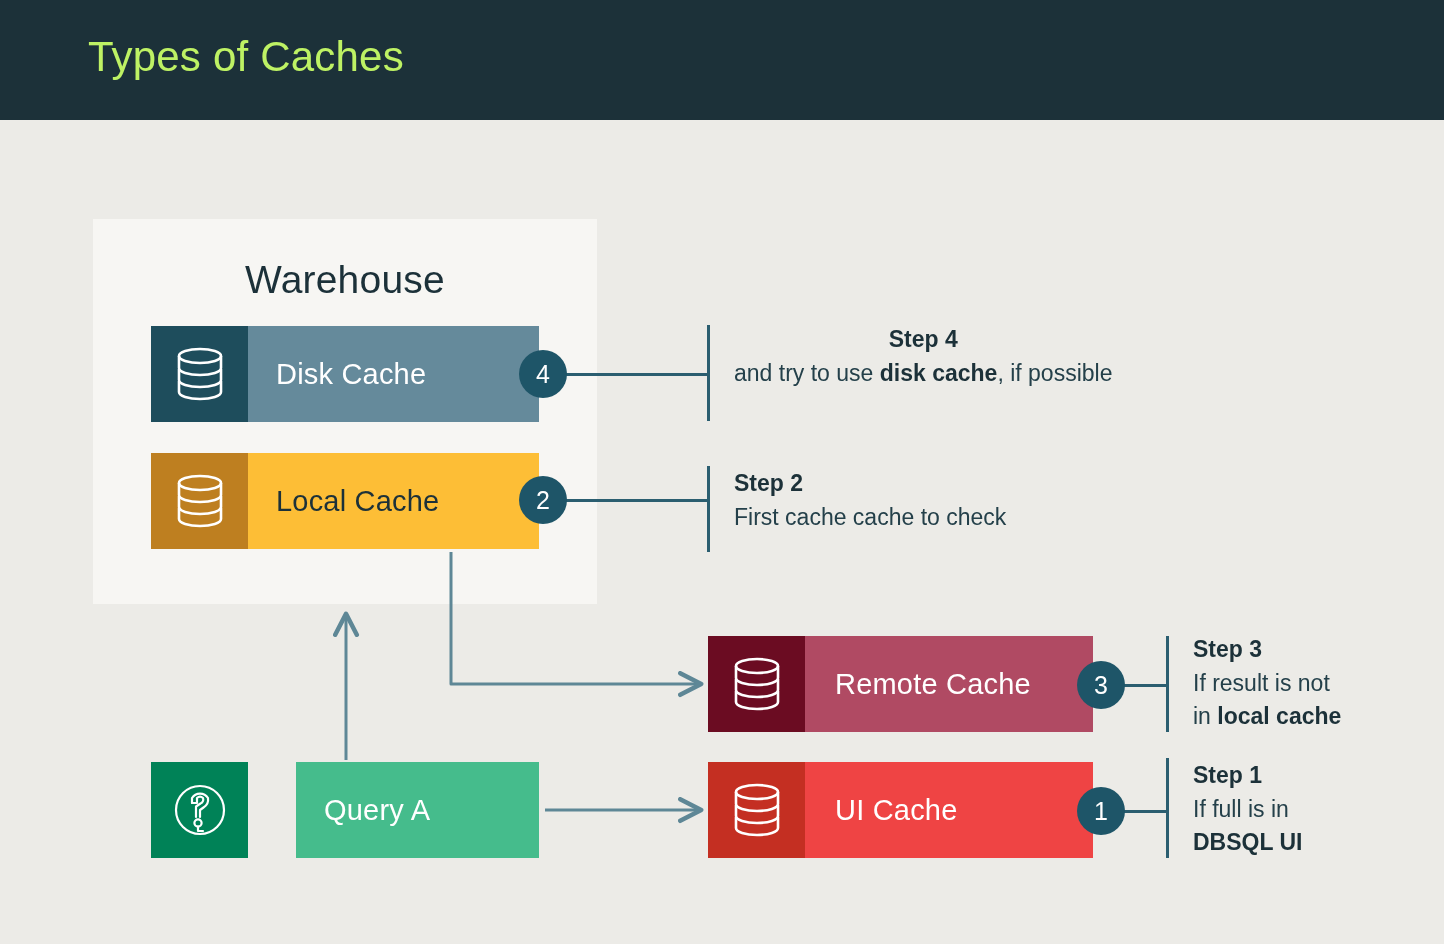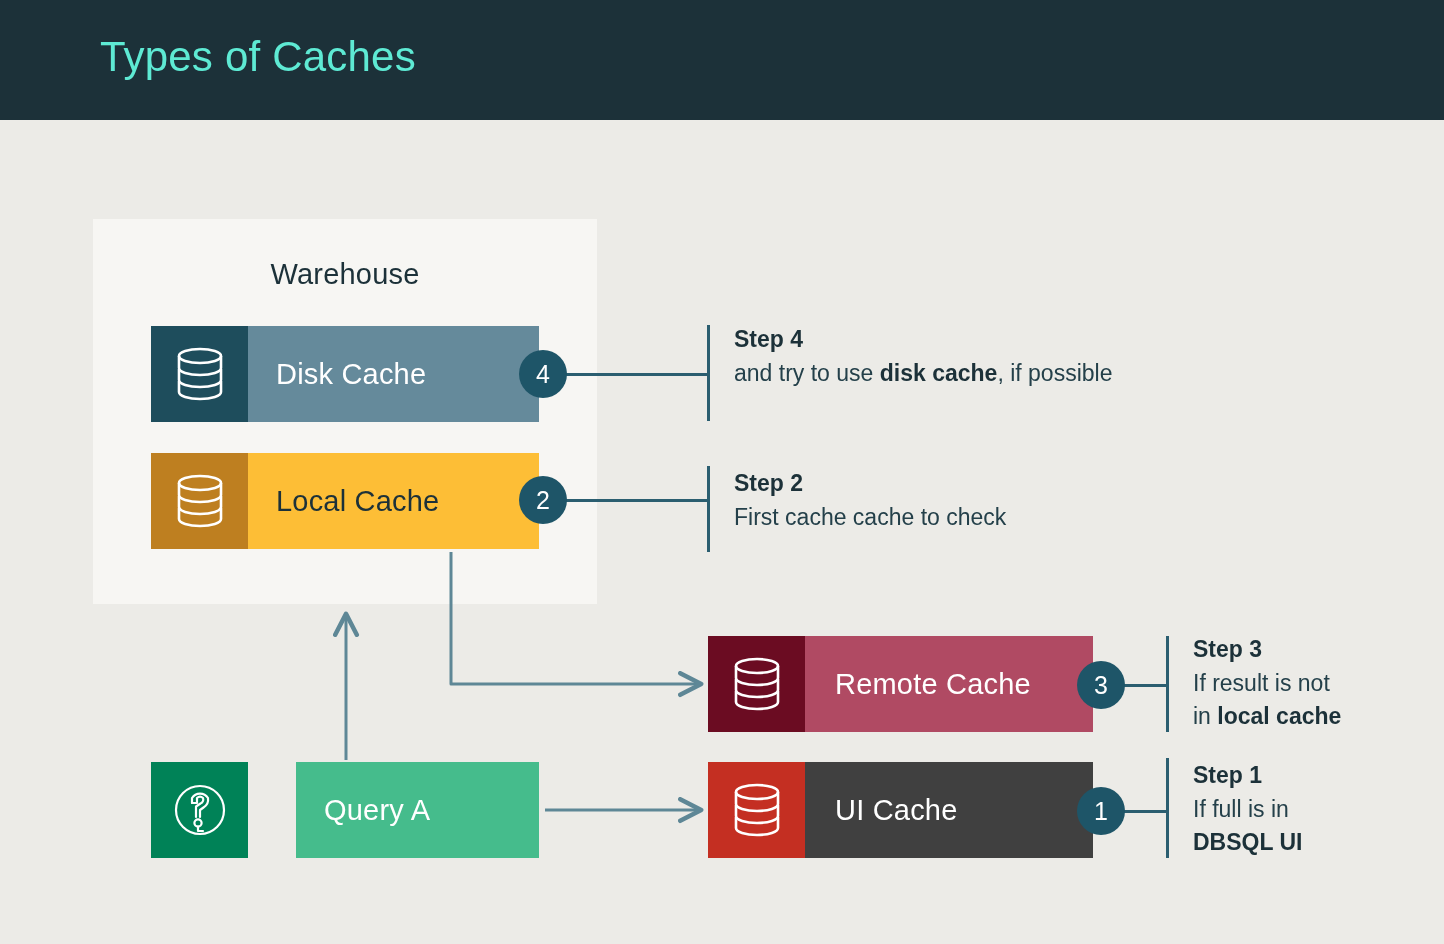--- a/index.html
+++ b/index.html
@@ -23,45 +23,45 @@
   
   .header {
     position: absolute;
     left: 0; top: 0;
     width: 1444px;
     height: 120px;
     background: #1C3139;
   }
   .header-title {
     position: absolute;
-    left: 100px;
+    left: 88px;
     top: 33px;
     font-size: 42px;
     font-weight: 400;
-    color: #5eead4;
+    color: #bef264;
     letter-spacing: 0.2px;
     white-space: nowrap;
   }
 
   
   .warehouse-panel {
     position: absolute;
     left: 93px;
     top: 219px;
     width: 504px;
     height: 385px;
     background: #F7F6F3;
   }
   .warehouse-label {
     position: absolute;
     left: 0;
     top: 39px;
     width: 504px;
     text-align: center;
-    font-size: 29px;
+    font-size: 39px;
     color: #1C3139;
     letter-spacing: 0.2px;
   }
 
   
   .bar {
     position: absolute;
     display: flex;
     align-items: center;
     height: 96px;
@@ -101,21 +101,21 @@
 
   
   #bar-remote { left: 708px; top: 636px; width: 385px; text-align: right; }
   #bar-remote .bar-icon { background: #6B0C22; }
   #bar-remote .bar-body { background: #B04A63; }
   #bar-remote .bar-label { color: #FFFFFF; margin-left: 30px; }
 
   
   #bar-ui { left: 708px; top: 762px; width: 385px; }
   #bar-ui .bar-icon { background: #C42F22; }
-  #bar-ui .bar-body { background: #404040; }
+  #bar-ui .bar-body { background: #ef4444; }
   #bar-ui .bar-label { color: #FFFFFF; margin-left: 30px; }
 
   
   #bar-query { left: 151px; top: 762px; width: 388px; gap: 48px; }
   #bar-query .bar-icon { background: #008257; }
   #bar-query .bar-body { background: #45BC8C; }
   #bar-query .bar-label { color: #FFFFFF; margin-left: 28px; }
 
   
   .step-badge {
@@ -172,21 +172,21 @@
     white-space: nowrap;
   }
   .step-desc {
     font-size: 23px;
     line-height: 33px;
     color: #24404A;
     white-space: nowrap;
   }
   .step-desc b { font-weight: bold; color: #1C3139; }
 
-  #step-4-block { left: 734px; top: 326px; }
+  #step-4-block { left: 734px; top: 326px; text-align: center; }
   #step-2-block { left: 734px; top: 470px; }
   #step-3-block { left: 1193px; top: 636px; }
   #step-1-block { left: 1193px; top: 762px; }
 
   
   .flow-svg {
     position: absolute;
     left: 0; top: 0;
     width: 1444px;
     height: 944px;

